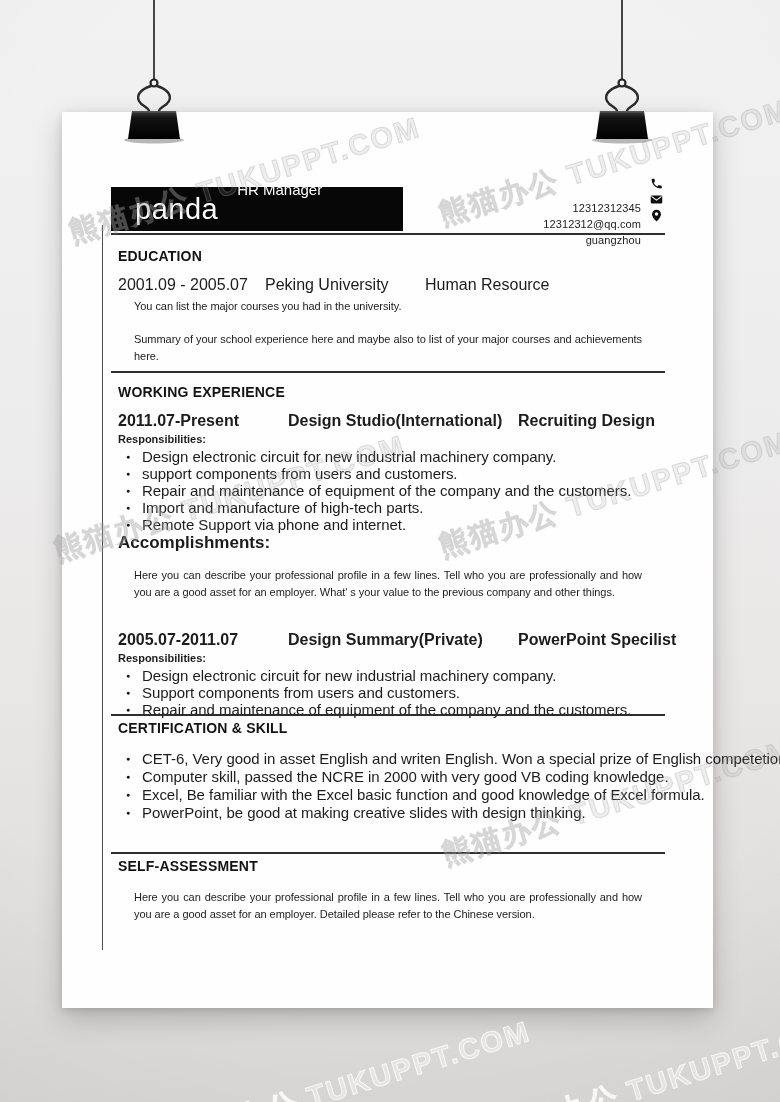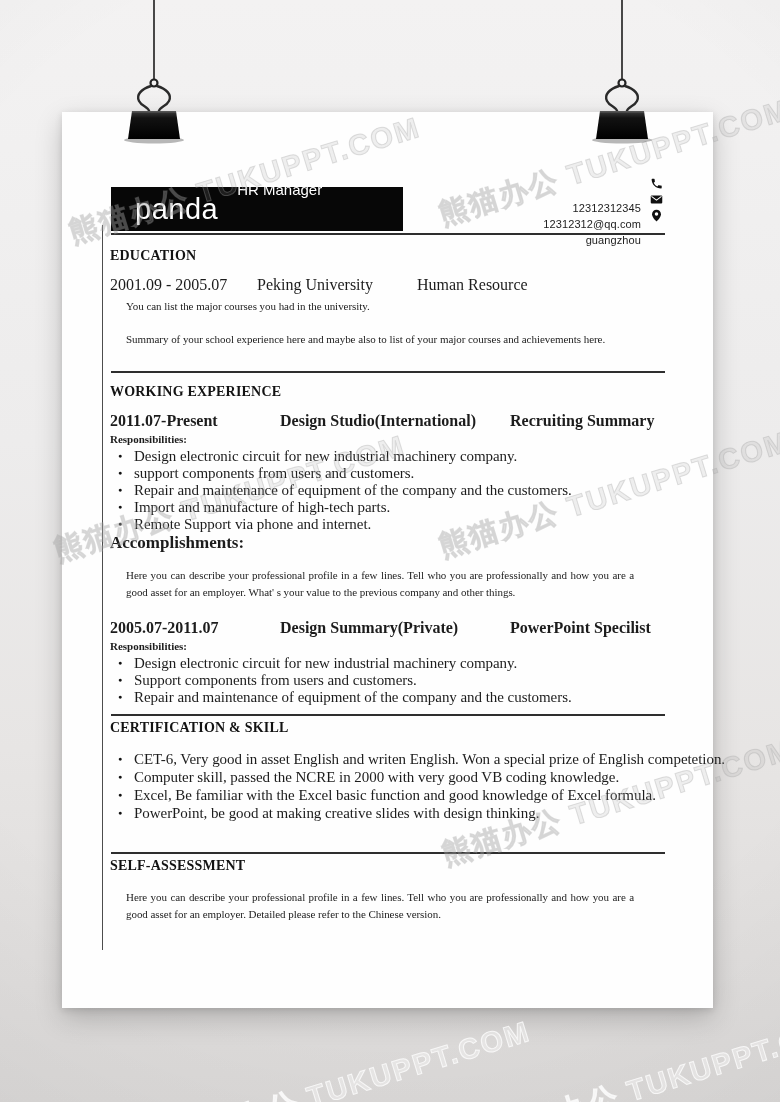--- a/index.html
+++ b/index.html
@@ -30,40 +30,40 @@
   .name{font-size:29px;line-height:44px;margin-left:24px;font-weight:400;letter-spacing:0.5px;}
   .jobtitle{font-size:15px;margin-left:19px;position:relative;top:-6px;font-weight:400;}
   .contact{
     position:absolute;top:65px;right:50px;display:flex;flex-direction:column;row-gap:3px;
   }
   .c-row{display:flex;align-items:center;justify-content:flex-end;height:13px;}
   .c-text{font-size:11px;color:#1d1d1d;letter-spacing:0.1px;margin-top:48px;}
   .c-ic{width:13px;height:13px;margin-left:9px;display:inline-flex;}
   .c-ic svg{width:13px;height:13px;}
   
-  .section{position:absolute;left:48px;width:540px;color:#1c1c1c;font-family:Liberation Serif, serif;}
+  .section{position:absolute;left:56px;width:540px;color:#1c1c1c;}
   .sec-edu{top:136px;} .sec-work{top:272px;} .sec-cert{top:608px;} .sec-self{top:746px;}
   h2{margin:0;font-size:14px;line-height:16px;font-weight:700;color:#131313;letter-spacing:0.2px;}
   .row{position:relative;height:14px;margin-top:14px;font-size:16px;line-height:14px;white-space:nowrap;}
   .row .c1{position:absolute;left:0;}
   .row.edu .c2{position:absolute;left:147px;}
   .row.edu .c3{position:absolute;left:307px;}
   .row.job{font-weight:700;}
   .row.job .c2{position:absolute;left:170px;}
   .row.job .c3{position:absolute;left:400px;}
   .body-p{margin:16px;font-size:11px;line-height:17px;text-align:justify;letter-spacing:-0.05px;}
   .p-first{margin-top:6px;}
   .label{margin-top:3px;font-size:11px;line-height:17px;font-weight:700;}
   .bullets{margin-top:0;}
   .bullet{position:relative;padding-left:24px;font-size:15px;line-height:17px;letter-spacing:-0.05px;white-space:nowrap;}
   .bullet::before{content:"●";position:absolute;left:8px;top:0;font-size:7px;line-height:17px;color:#111;}
   .cert .bullet{line-height:18px;}
   .cert .bullet::before{line-height:18px;}
   .bullets-gap{margin-top:14px;}
-  .job2{margin-top:20px;}
+  .job2{margin-top:32px;}
   .label-acc{margin-top:1px;font-size:17px;line-height:17px;font-weight:700;}
   
   .wm{
     position:absolute;z-index:5;white-space:nowrap;pointer-events:none;
     font-size:29px;font-weight:700;letter-spacing:2px;
     color:rgba(155,155,155,0.16);
     -webkit-text-stroke:1px rgba(165,165,165,0.34);
     transform:rotate(-17deg);transform-origin:left center;
   }
   .wm-light{color:rgba(255,255,255,0.35);-webkit-text-stroke:1px rgba(255,255,255,0.75);}
@@ -127,21 +127,21 @@
   </div>
 
   <div class="rule rule2"></div>
 
   <div class="section sec-work">
     <h2>WORKING EXPERIENCE</h2>
 
     <div class="row job">
       <span class="c1">2011.07-Present</span>
       <span class="c2">Design Studio(International)</span>
-      <span class="c3">Recruiting Summary</span>
+      <span class="c3">Recruiting Design</span>
     </div>
     <div class="label">Responsibilities:</div>
     <div class="bullets">
       <div class="bullet">Design electronic circuit for new industrial machinery company.</div>
       <div class="bullet">support components from users and customers.</div>
       <div class="bullet">Repair and maintenance of equipment of the company and the customers.</div>
       <div class="bullet">Import and manufacture of high-tech parts.</div>
       <div class="bullet">Remote Support via phone and internet.</div>
     </div>
     <div class="label-acc">Accomplishments:</div>

